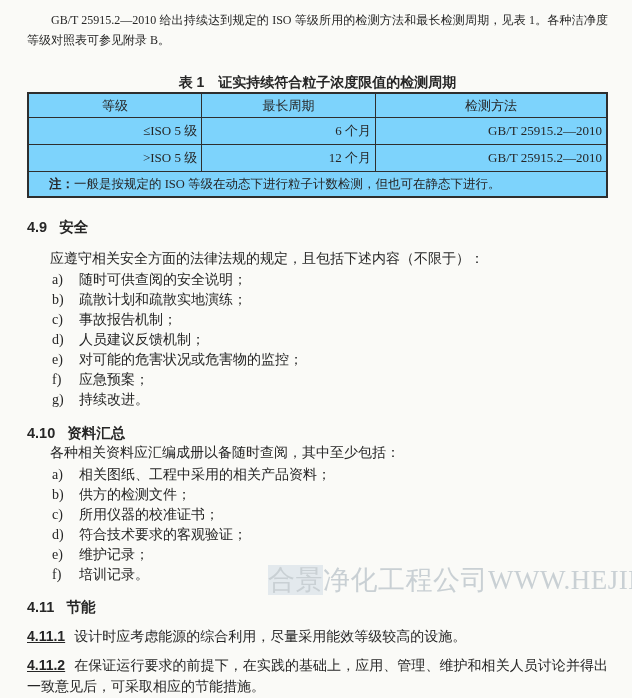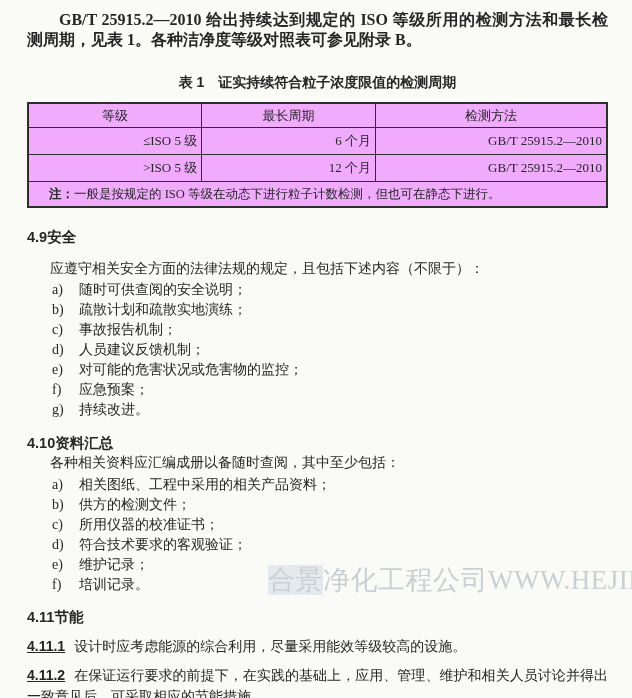--- a/index.html
+++ b/index.html
@@ -10,45 +10,43 @@
     height: 698px;
     overflow: hidden;
     background: #fafaf7;
     font-family: "Liberation Serif", "DejaVu Serif", serif;
     color: #262626;
   }
   .content { padding: 6px 24px 0 27px; }
 
   .intro-top {
     margin: 4px 0 0 0;
-    font-size: 16px;
+    font-size: 12px;
     line-height: 20px;
     text-indent: 2em;
     text-align: justify;
-    font-weight: bold;
   }
 
   .table-title {
     margin-top: 22px;
     text-align: center;
     font-family: "Liberation Sans", "DejaVu Sans", sans-serif;
     font-weight: bold;
     font-size: 14px;
     height: 20px;
     line-height: 20px;
   }
   .table-title .num { margin-right: 14px; }
 
   table.t1 {
-    margin-top: 10px;
     width: 100%;
     border-collapse: collapse;
     border: 2px solid #2e2e2e;
     font-size: 13px;
-    background: #f0abfc;
+    background: #7dd3fc;
   }
   table.t1 th, table.t1 td {
     border: 1px solid #2e2e2e;
     text-align: center;
     font-weight: normal;
     padding: 0 4px;
   }
   table.t1 th { height: 23px; }
   table.t1 td.cell { height: 26px; text-align: right; }
   table.t1 .c1 { width: 30%; }
@@ -63,21 +61,21 @@
   .note-label { font-weight: bold; font-family: "Liberation Sans", "DejaVu Sans", sans-serif; }
 
   .sec-heading {
     margin-top: 19px;
     font-family: "Liberation Sans", "DejaVu Sans", sans-serif;
     font-weight: bold;
     font-size: 14.5px;
     height: 20px;
     line-height: 20px;
   }
-  .sec-heading .num { }
+  .sec-heading .num { margin-right: 12px; }
 
   .para-indent {
     margin: 11px 0 0 0;
     padding-left: 23px;
     font-size: 14px;
     line-height: 21px;
     text-align: justify;
   }
   .list { margin-top: 1px; }
   .list-item {

